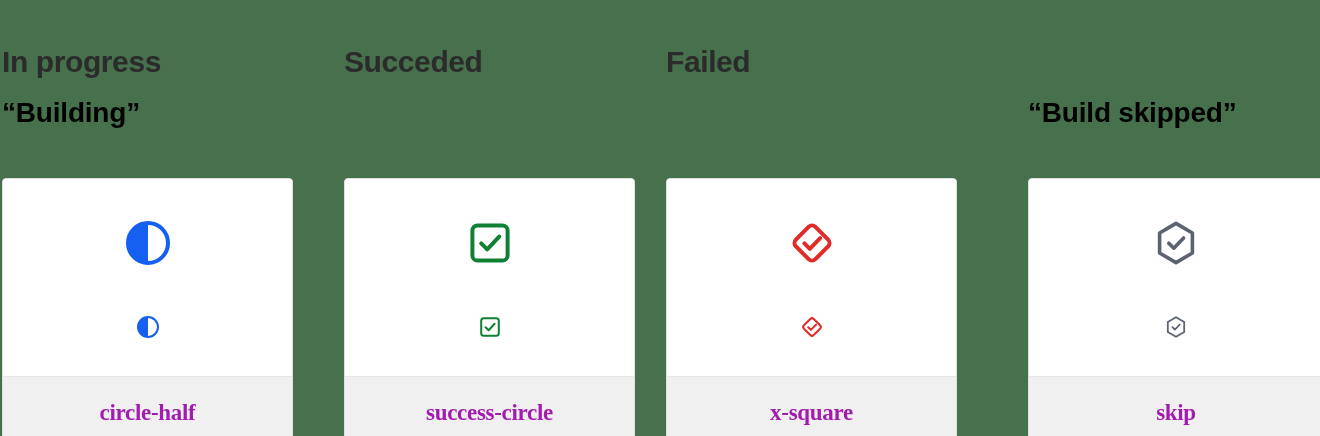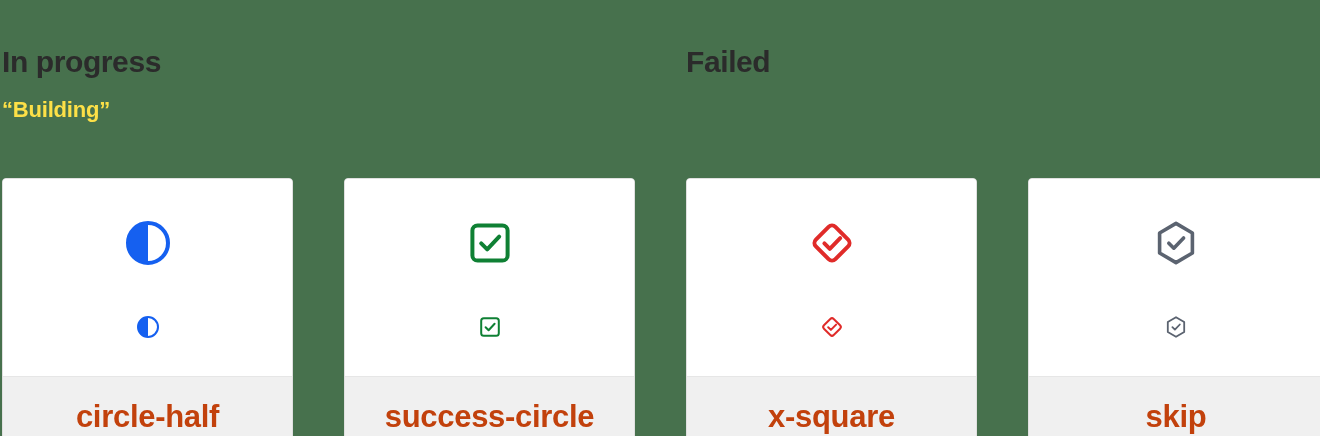--- a/index.html
+++ b/index.html
@@ -25,43 +25,43 @@
   
   .column {
     position: absolute;
     top: 0;
     width: 342px;
     height: 384px;
     margin-top: 11px;
   }
   .col-0 { left: 0px; }
   .col-1 { left: 342px; }
-  .col-2 { left: 684px; }
+  .col-2 { left: 664px; }
   .col-3 { left: 1026px; }
 
   
   .heading {
     position: absolute;
     top: 36px;
     left: 2px;
     font-size: 30px;
     font-weight: 700;
     letter-spacing: -0.4px;
     color: #2b2b2b;
     line-height: 1;
     white-space: nowrap;
   }
   .subheading {
     position: absolute;
     top: 88px;
     left: 2px;
-    font-size: 22px;
+    font-size: 28px;
     font-weight: 700;
     letter-spacing: -0.2px;
-    color: #fde047;
+    color: #000000;
     line-height: 1;
     white-space: nowrap;
   }
 
   
   .card {
     position: absolute;
     top: 167px;
     left: 2px;
     width: 291px;
@@ -102,26 +102,27 @@
     flex: 1 1 auto;
     background: #f0f0f0;
     border-top: 1px solid #e6e6e6;
     display: flex;
     align-items: flex-start;
     justify-content: center;
     padding-top: 24px;
     box-sizing: border-box;
   }
   .card-footer .label {
-    font-size: 31px;
+    font-size: 23px;
     font-weight: 700;
     letter-spacing: -0.3px;
-    color: #c2410c;
+    color: #a21caf;
     line-height: 1;
     white-space: nowrap;
+    font-family: Liberation Serif, serif;
   }
 </style>
 </head>
 <body>
 
 <div class="board">
 
   <div class="column col-0">
     <div class="heading">In progress</div>
     <div class="subheading">“Building”</div>
@@ -137,20 +138,21 @@
           <path d="M12 2 A10 10 0 0 0 12 22 Z" fill="#1560f0"></path>
         </svg>
       </div>
       <div class="card-footer">
         <span class="label">circle-half</span>
       </div>
     </div>
   </div>
 
   <div class="column col-1">
+    <div class="heading">Succeded</div>
 
     <div class="card">
       <div class="card-body">
         <svg class="icon-big" viewBox="0 0 24 24">
           <rect x="3.2" y="3.2" width="17.6" height="17.6" rx="2.6" ry="2.6" fill="none" stroke="#0f8034" stroke-width="2"></rect>
           <path d="M7.6 12.2 L10.6 15.2 L16.6 8.8" fill="none" stroke="#0f8034" stroke-width="2" stroke-linecap="round" stroke-linejoin="round"></path>
         </svg>
         <svg class="icon-small" viewBox="0 0 24 24">
           <rect x="3.2" y="3.2" width="17.6" height="17.6" rx="2.6" ry="2.6" fill="none" stroke="#0f8034" stroke-width="2"></rect>
           <path d="M7.6 12.2 L10.6 15.2 L16.6 8.8" fill="none" stroke="#0f8034" stroke-width="2" stroke-linecap="round" stroke-linejoin="round"></path>
@@ -180,20 +182,21 @@
           <path d="M8.2 12.2 L10.9 14.9 L16.1 9.6" fill="none" stroke="#e02b29" stroke-width="2" stroke-linecap="round" stroke-linejoin="round"></path>
         </svg>
       </div>
       <div class="card-footer">
         <span class="label">x-square</span>
       </div>
     </div>
   </div>
 
   <div class="column col-3">
+    <div class="subheading">“Build skipped”</div>
 
     <div class="card">
       <div class="card-body">
         <svg class="icon-big" viewBox="0 0 24 24">
           <path d="M12 2.2 L20.2 7 L20.2 17 L12 21.8 L3.8 17 L3.8 7 Z" fill="none" stroke="#5b6370" stroke-width="1.8" stroke-linejoin="round"></path>
           <path d="M8.4 12.1 L10.9 14.6 L15.8 9.5" fill="none" stroke="#5b6370" stroke-width="1.8" stroke-linecap="round" stroke-linejoin="round"></path>
         </svg>
         <svg class="icon-small" viewBox="0 0 24 24">
           <path d="M12 2.2 L20.2 7 L20.2 17 L12 21.8 L3.8 17 L3.8 7 Z" fill="none" stroke="#5b6370" stroke-width="1.8" stroke-linejoin="round"></path>
           <path d="M8.4 12.1 L10.9 14.6 L15.8 9.5" fill="none" stroke="#5b6370" stroke-width="1.8" stroke-linecap="round" stroke-linejoin="round"></path>

